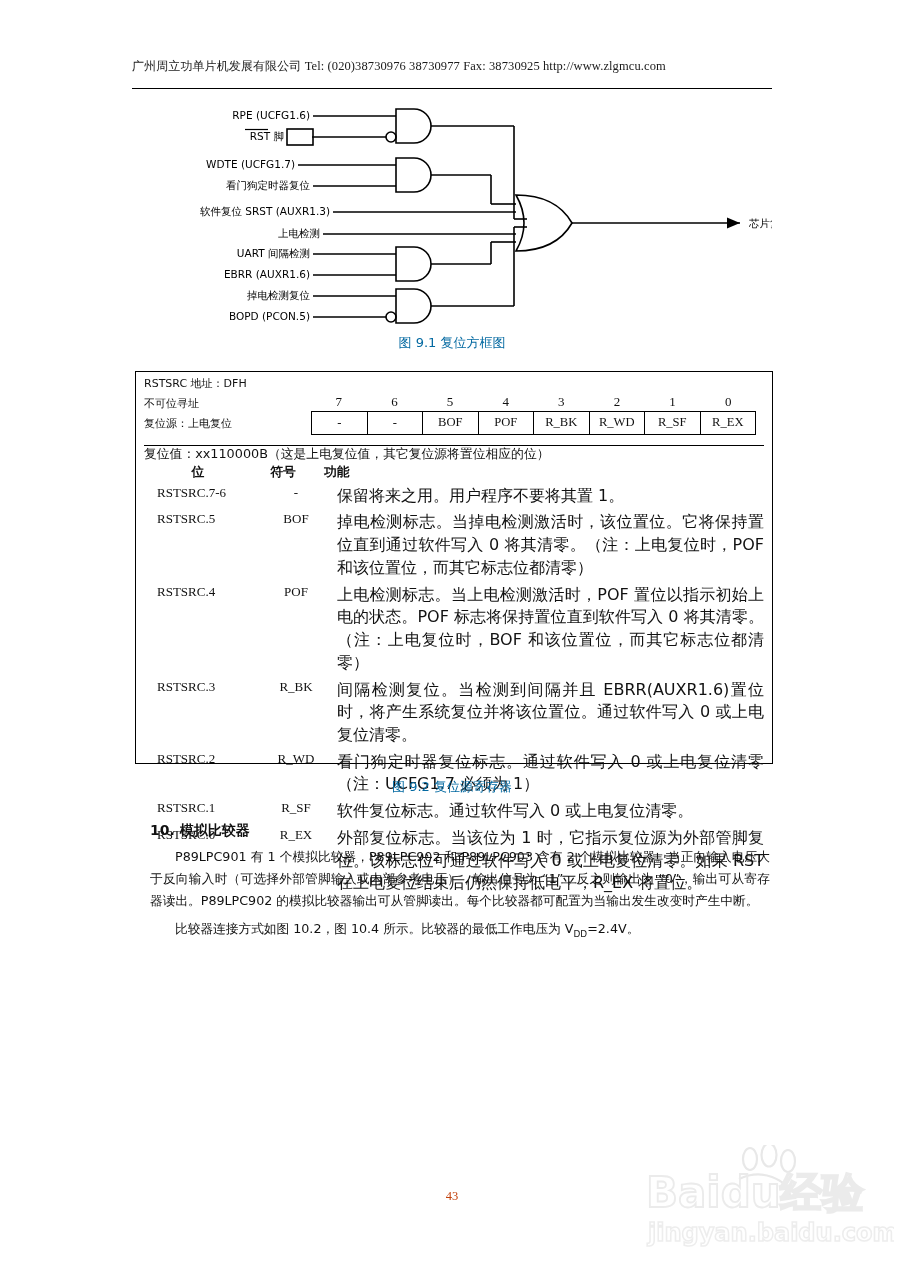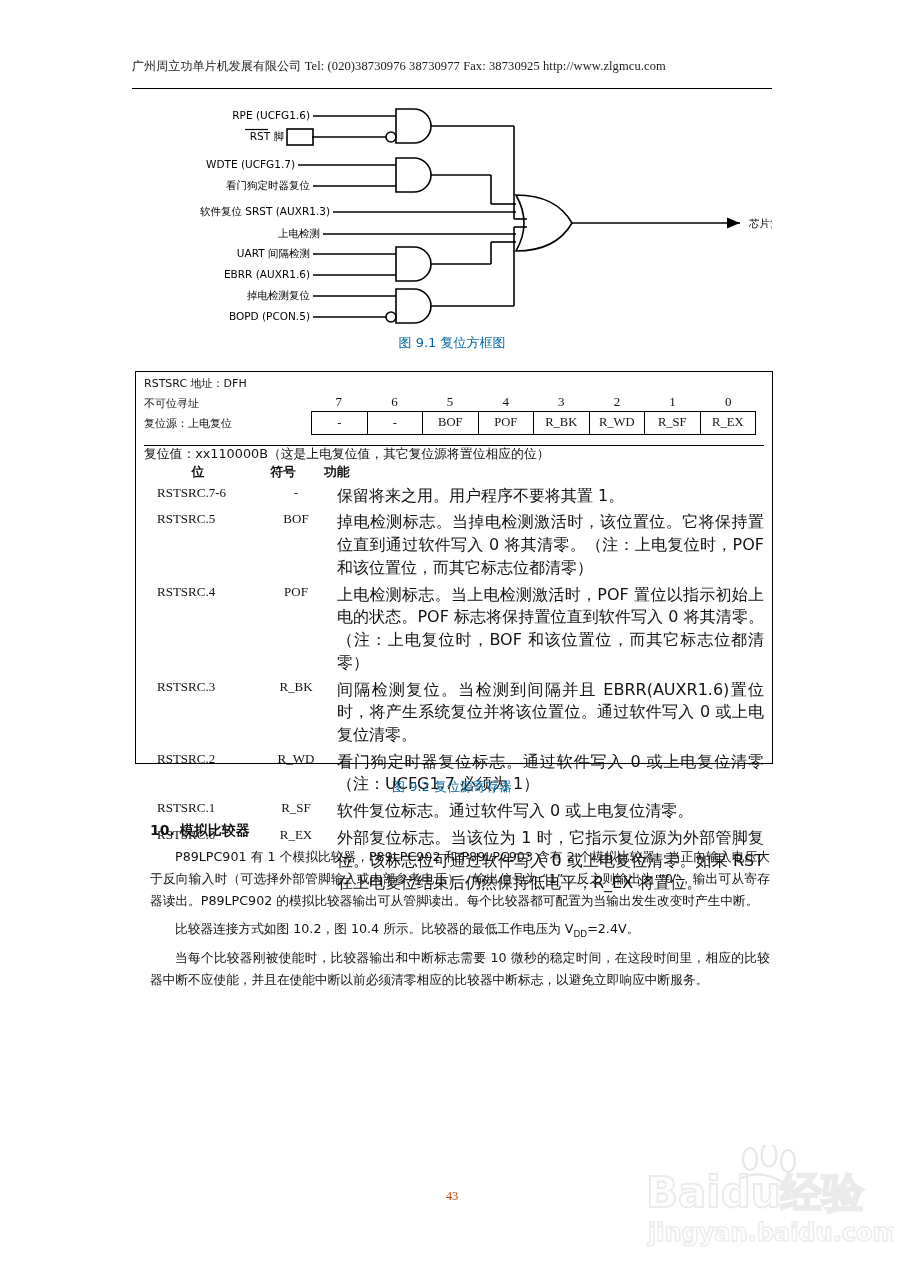--- a/index.html
+++ b/index.html
@@ -392,21 +392,20 @@
   </div>
 
   <div class="fig-caption" id="cap92">图 9.2    复位源寄存器</div>
 
   <div class="section" style="top:822px;">
     <h2 class="sec-title">10. 模拟比较器</h2>
     <p class="para">P89LPC901 有 1 个模拟比较器，P89LPC902 和 P89LPC903 含有 2 个模拟比较器。当正向输入电压大于反向输入时（可选择外部管脚输入或内部参考电压），输出信号为 “1”，反之则输出为 “0”，输出可从寄存器读出。P89LPC902 的模拟比较器输出可从管脚读出。每个比较器都可配置为当输出发生改变时产生中断。</p>
     <p class="para">
       <span>比较器连接方式如图 10.2，图 10.4 所示。比较器的最低工作电压为 V</span><sub>DD</sub><span>=2.4V。</span>
     </p>
-    <p class="para">当每个比较器刚被使能时，比较器输出和中断标志需要 10 微秒的稳定时间，在这段时间里，相应的比较器中断不应使能，并且在使能中断以前必须清零相应的比较器中断标志，以避免立即响应中断服务。</p>
   </div>
 
 
   <div class="page-number">43</div>
 
   <div class="watermark">
     <svg width="256" height="108" viewBox="0 0 256 108">
       <g fill="none" stroke="#e8e8e8" stroke-width="2.2">
 
         <ellipse cx="112" cy="14" rx="7" ry="11"></ellipse>

